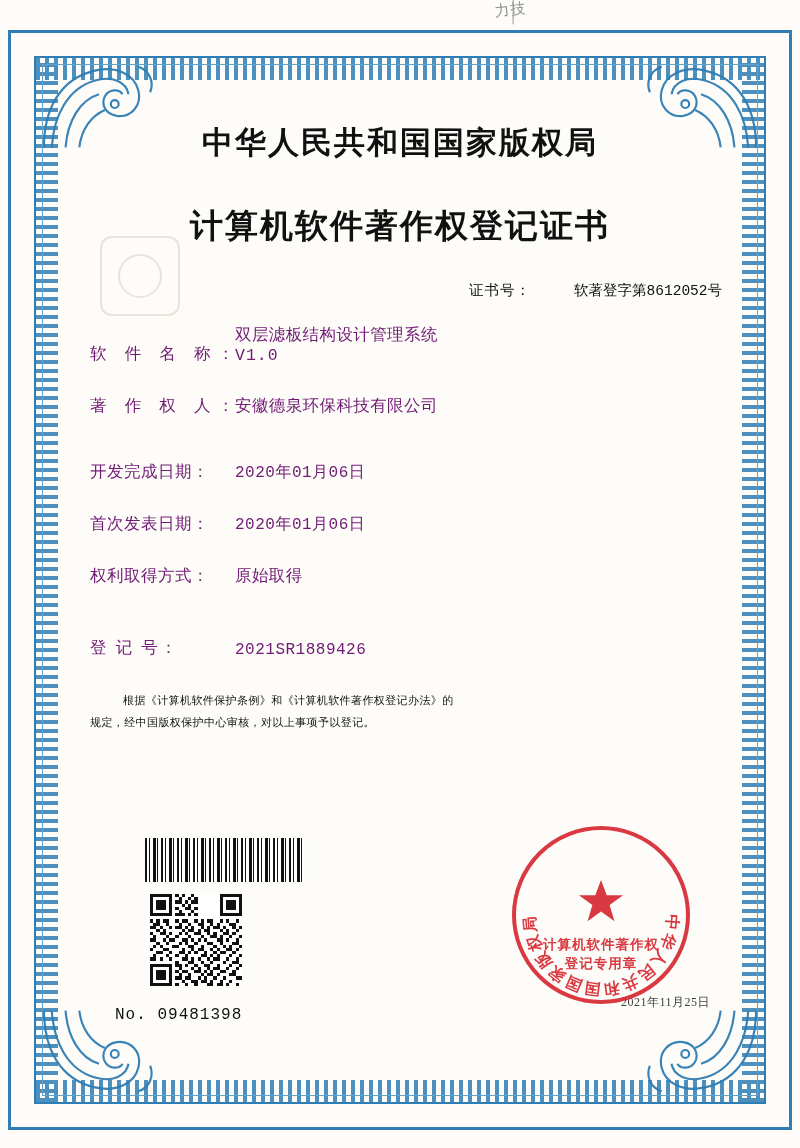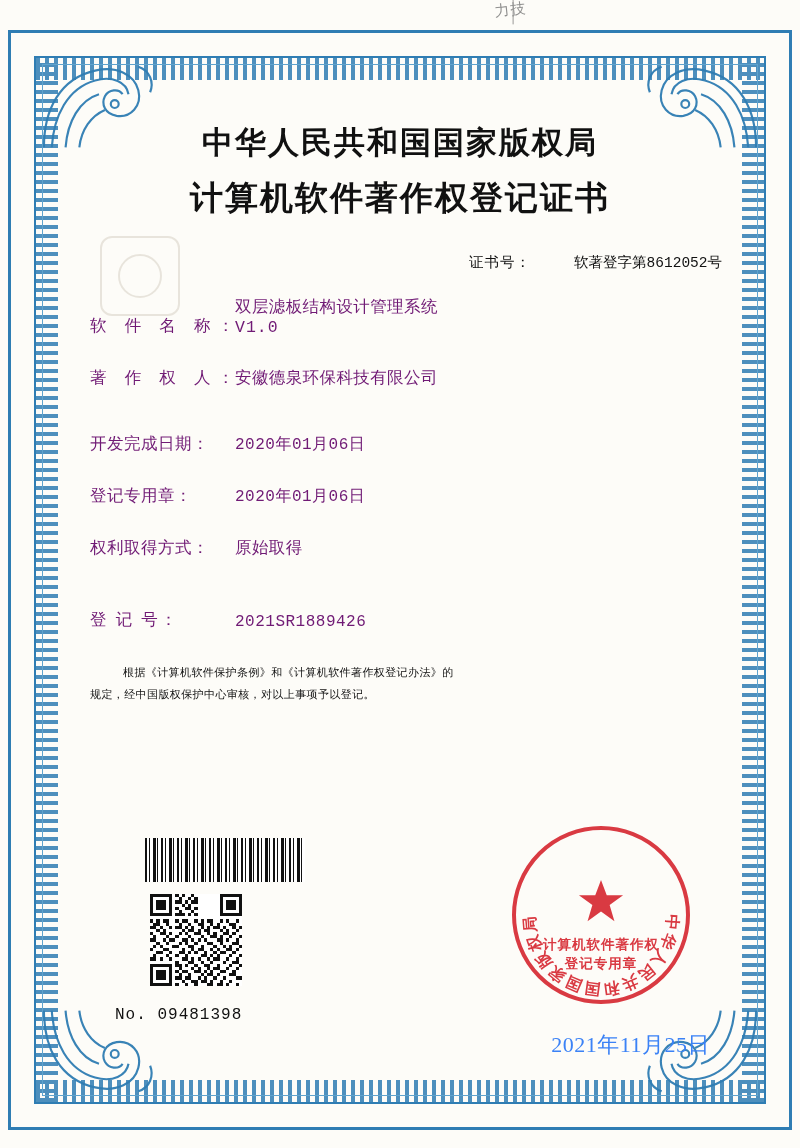--- a/index.html
+++ b/index.html
@@ -122,21 +122,21 @@
     color: #111;
     margin-top: 36px;
     font-family: "Liberation Serif", serif;
   }
   .title-sub {
     text-align: center;
     font-size: 33px;
     font-weight: bold;
     letter-spacing: 2px;
     color: #111;
-    margin-top: 12px;
+    margin-top: 40px;
     font-family: Liberation Mono, monospace;
   }
 
   .cert-no {
     text-align: right;
     font-size: 14.5px;
     color: #111;
     margin-top: 32px;
     padding-right: 18px;
     letter-spacing: 0.5px;
@@ -212,23 +212,23 @@
     left: 55px;
     top: 920px;
     font-size: 16px;
     color: #111;
     font-family: "Liberation Mono", monospace;
     letter-spacing: 1px;
   }
   .issue-date {
     position: absolute;
     right: 30px;
-    top: 944px;
-    font-size: 22px;
-    color: #3b82f6;
+    top: 908px;
+    font-size: 12px;
+    color: #404040;
     letter-spacing: 0.5px;
   }
 
   
   .seal {
     position: absolute;
     right: 50px;
     top: 740px;
     width: 178px;
     height: 178px;
@@ -373,21 +373,21 @@
       <div class="gap-lg"></div>
 
       <div class="field-row">
         <div class="field-label">开发完成日期：</div>
         <div class="field-value mono">2020年01月06日</div>
       </div>
 
       <div class="gap-md"></div>
 
       <div class="field-row">
-        <div class="field-label">登记专用章：</div>
+        <div class="field-label">首次发表日期：</div>
         <div class="field-value mono">2020年01月06日</div>
       </div>
 
       <div class="gap-md"></div>
 
       <div class="field-row">
         <div class="field-label">权利取得方式：</div>
         <div class="field-value">原始取得</div>
       </div>
 

